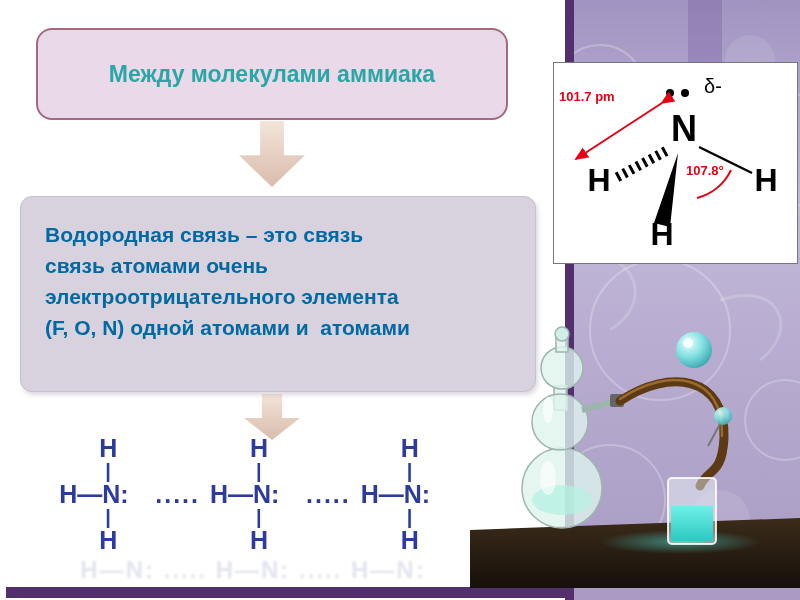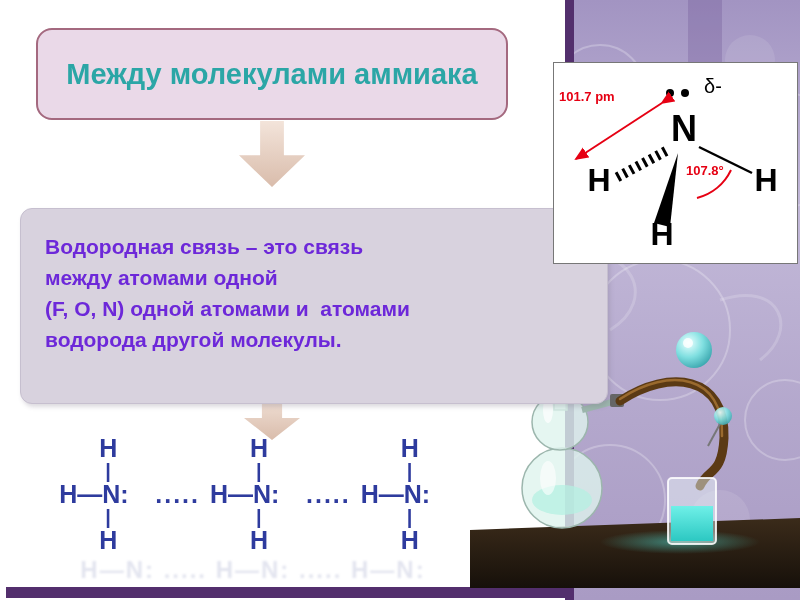--- a/index.html
+++ b/index.html
@@ -13,39 +13,38 @@
   
   .vstripe{position:absolute;left:565px;top:0;width:9px;height:600px;background:#532f6d;z-index:3;}
   .hbar{position:absolute;left:6px;bottom:2px;width:562px;height:11px;background:#532f6d;z-index:3;}
   
   .photo{position:absolute;left:470px;top:290px;width:330px;height:310px;z-index:4;}
   
   .titlebox{
     position:absolute;left:36px;top:28px;width:472px;height:92px;box-sizing:border-box;
     background:#ead9e8;border:2px solid #a4697f;border-radius:16px;
     display:flex;flex-direction:column;align-items:center;justify-content:center;
-    color:#2ba6a6;font-weight:bold;font-size:29px;line-height:30px;text-align:center;z-index:5;
+    color:#2ba6a6;font-weight:bold;font-size:23px;line-height:30px;text-align:center;z-index:5;
   }
   .titlebox div{white-space:pre;}
   
   .arrow{
     position:absolute;z-index:5;
     background:linear-gradient(180deg,#f3e4da,#d9bcab);
     clip-path:polygon(32% 0,68% 0,68% 52%,100% 52%,50% 100%,0 52%,32% 52%);
     filter:drop-shadow(1px 2px 2px rgba(140,100,80,.45));
   }
   .arrow1{left:239px;top:121px;width:66px;height:66px;}
   .arrow2{left:244px;top:394px;width:56px;height:46px;}
   
   .defbox{
-    position:absolute;left:20px;top:196px;width:588px;height:196px;box-sizing:border-box;
+    position:absolute;left:20px;top:196px;width:516px;height:196px;box-sizing:border-box;
     background:#d8d2de;border:1px solid #c6bfcf;border-radius:12px;
-    padding:22px 0 0 24px;color:#6d28d9;font-weight:bold;font-size:21px;line-height:31px;z-index:5;
+    padding:22px 0 0 24px;color:#0369a1;font-weight:bold;font-size:21px;line-height:31px;z-index:5;
     box-shadow:2px 3px 4px rgba(120,110,130,.25);
-    margin-top:12px;
   }
   .defbox div{white-space:pre;}
   
   .chain{
     position:absolute;left:28px;top:437px;width:450px;z-index:5;
     display:flex;align-items:center;justify-content:center;
     color:#2e3b9e;font-weight:bold;font-size:25px;
   }
   .mol{display:flex;flex-direction:column;width:86px;}
   .mol > div{height:23px;line-height:23px;}
@@ -162,23 +161,23 @@
 
   <div class="titlebox">
     <div>Между молекулами аммиака</div>
   </div>
 
   <div class="arrow arrow1"></div>
   <div class="arrow arrow2"></div>
 
   <div class="defbox">
     <div>Водородная связь – это связь</div>
-    <div>между атомами одной</div>
+    <div>связь атомами очень</div>
+    <div>электроотрицательного элемента</div>
     <div>(F, O, N) одной атомами и  атомами</div>
-    <div>водорода другой молекулы.</div>
   </div>
 
   <div class="chain">
     <div class="mol">
       <div class="mol-h">H</div>
       <div class="mol-bar">|</div>
       <div class="mol-mid">H—N:</div>
       <div class="mol-bar">|</div>
       <div class="mol-h">H</div>
     </div>

